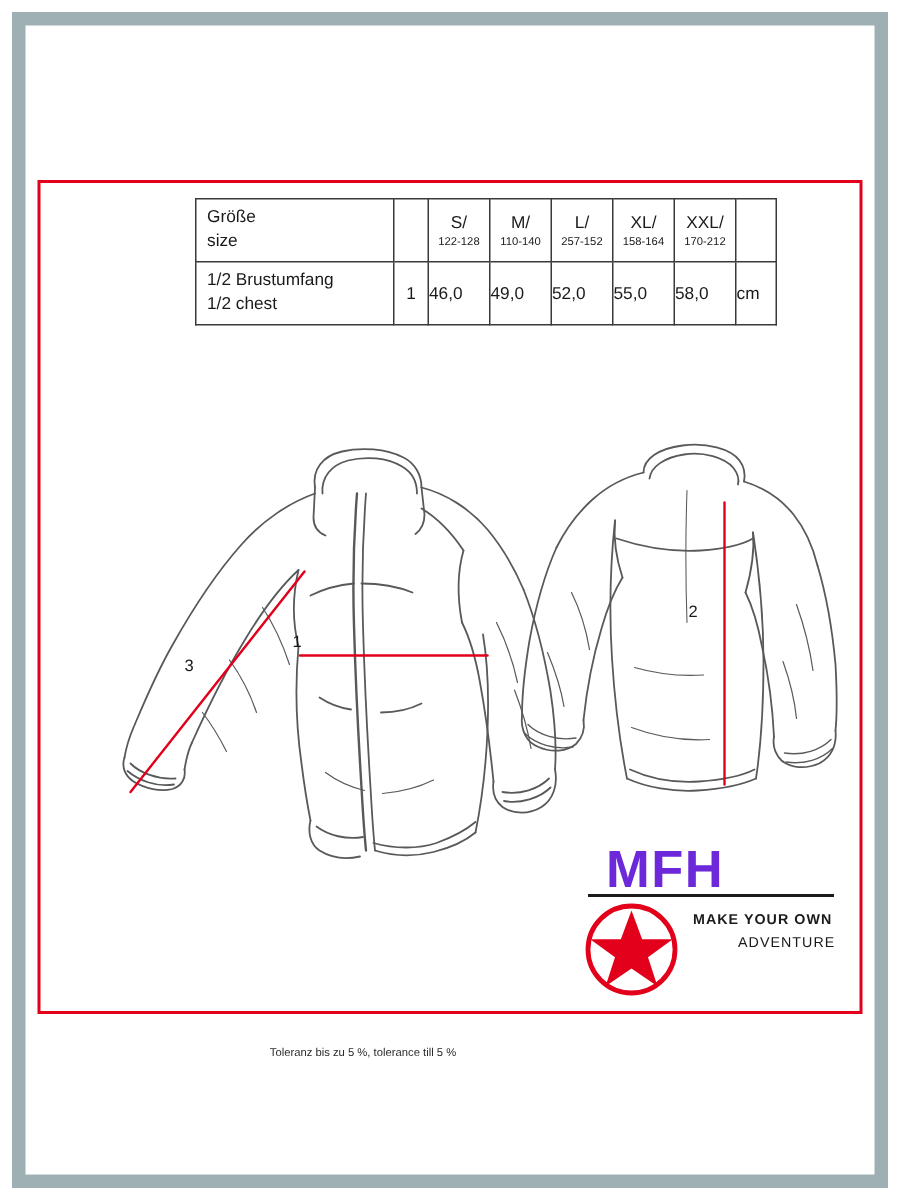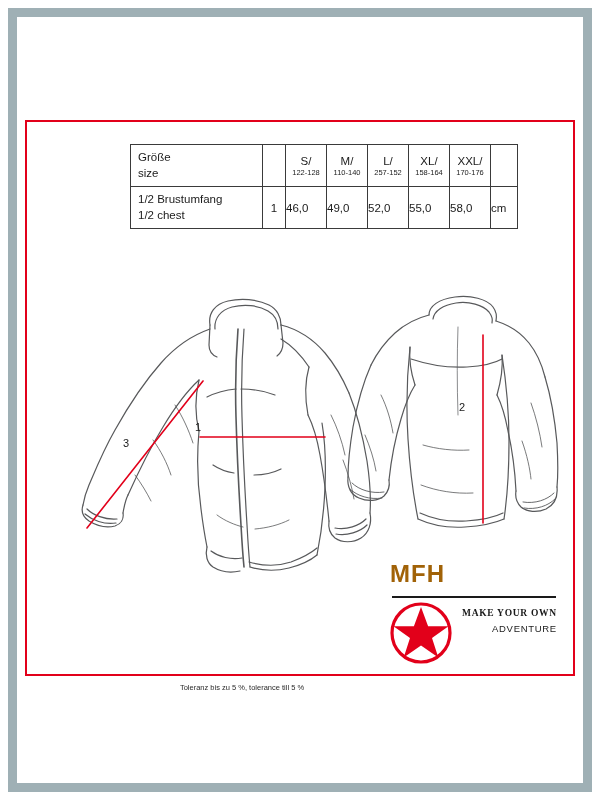--- a/index.html
+++ b/index.html
@@ -39,21 +39,21 @@
     width: 550px;
     height: 556px;
     border: 2px solid #e2001a;
     box-sizing: border-box;
     background: #ffffff;
   }
   
   .size-table {
     position: absolute;
     left: 130px;
-    top: 144px;
+    top: 132px;
     border-collapse: collapse;
     font-size: 11.5px;
     color: #1a1a1a;
     background: #ffffff;
   }
   .size-table td, .size-table th {
     border: 1px solid #3a3a3a;
     padding: 0;
     vertical-align: middle;
     font-weight: normal;
@@ -107,26 +107,26 @@
   
   .logo {
     position: absolute;
     left: 390px;
     top: 560px;
     width: 175px;
     height: 90px;
   }
   .logo .mfh-text {
     position: absolute;
-    left: 0;
+    left: 14px;
     top: 0px;
-    font-size: 24px;
+    font-size: 35px;
     font-weight: bold;
     letter-spacing: 1px;
-    color: #a16207;
+    color: #6d28d9;
     font-family: "Liberation Sans", sans-serif;
   }
   .logo .rule {
     position: absolute;
     left: 2px;
     top: 36px;
     width: 164px;
     height: 2px;
     background: #1a1a1a;
   }
@@ -138,37 +138,36 @@
     height: 62px;
   }
   .logo .tag1 {
     position: absolute;
     left: 72px;
     top: 48px;
     font-size: 9.5px;
     font-weight: bold;
     letter-spacing: 0.7px;
     color: #1a1a1a;
-    font-family: Liberation Serif, serif;
   }
   .logo .tag2 {
     position: absolute;
     left: 102px;
     top: 63px;
     font-size: 9.5px;
     font-weight: normal;
     letter-spacing: 0.7px;
     color: #1a1a1a;
   }
 
   
   .footnote {
     position: absolute;
     left: 0;
-    top: 683px;
+    top: 697px;
     width: 484px;
     text-align: center;
     font-size: 7.5px;
     color: #2b2b2b;
   }
 
   .num-lbl {
     font-size: 11px;
     fill: #1a1a1a;
     font-family: "Liberation Sans", sans-serif;
@@ -201,21 +200,21 @@
       <td class="c-val head-cell">
         <span class="sz">L/</span>
         <span class="cm">257-152</span>
       </td>
       <td class="c-val head-cell">
         <span class="sz">XL/</span>
         <span class="cm">158-164</span>
       </td>
       <td class="c-val head-cell">
         <span class="sz">XXL/</span>
-        <span class="cm">170-176</span>
+        <span class="cm">170-212</span>
       </td>
       <td class="c-unit"></td>
     </tr>
 
     <tr class="row-d">
       <td class="c-label">
         <span class="lbl-1">1/2 Brustumfang</span>
         <span class="lbl-2">1/2 chest</span>
       </td>
       <td class="c-num">1</td>

